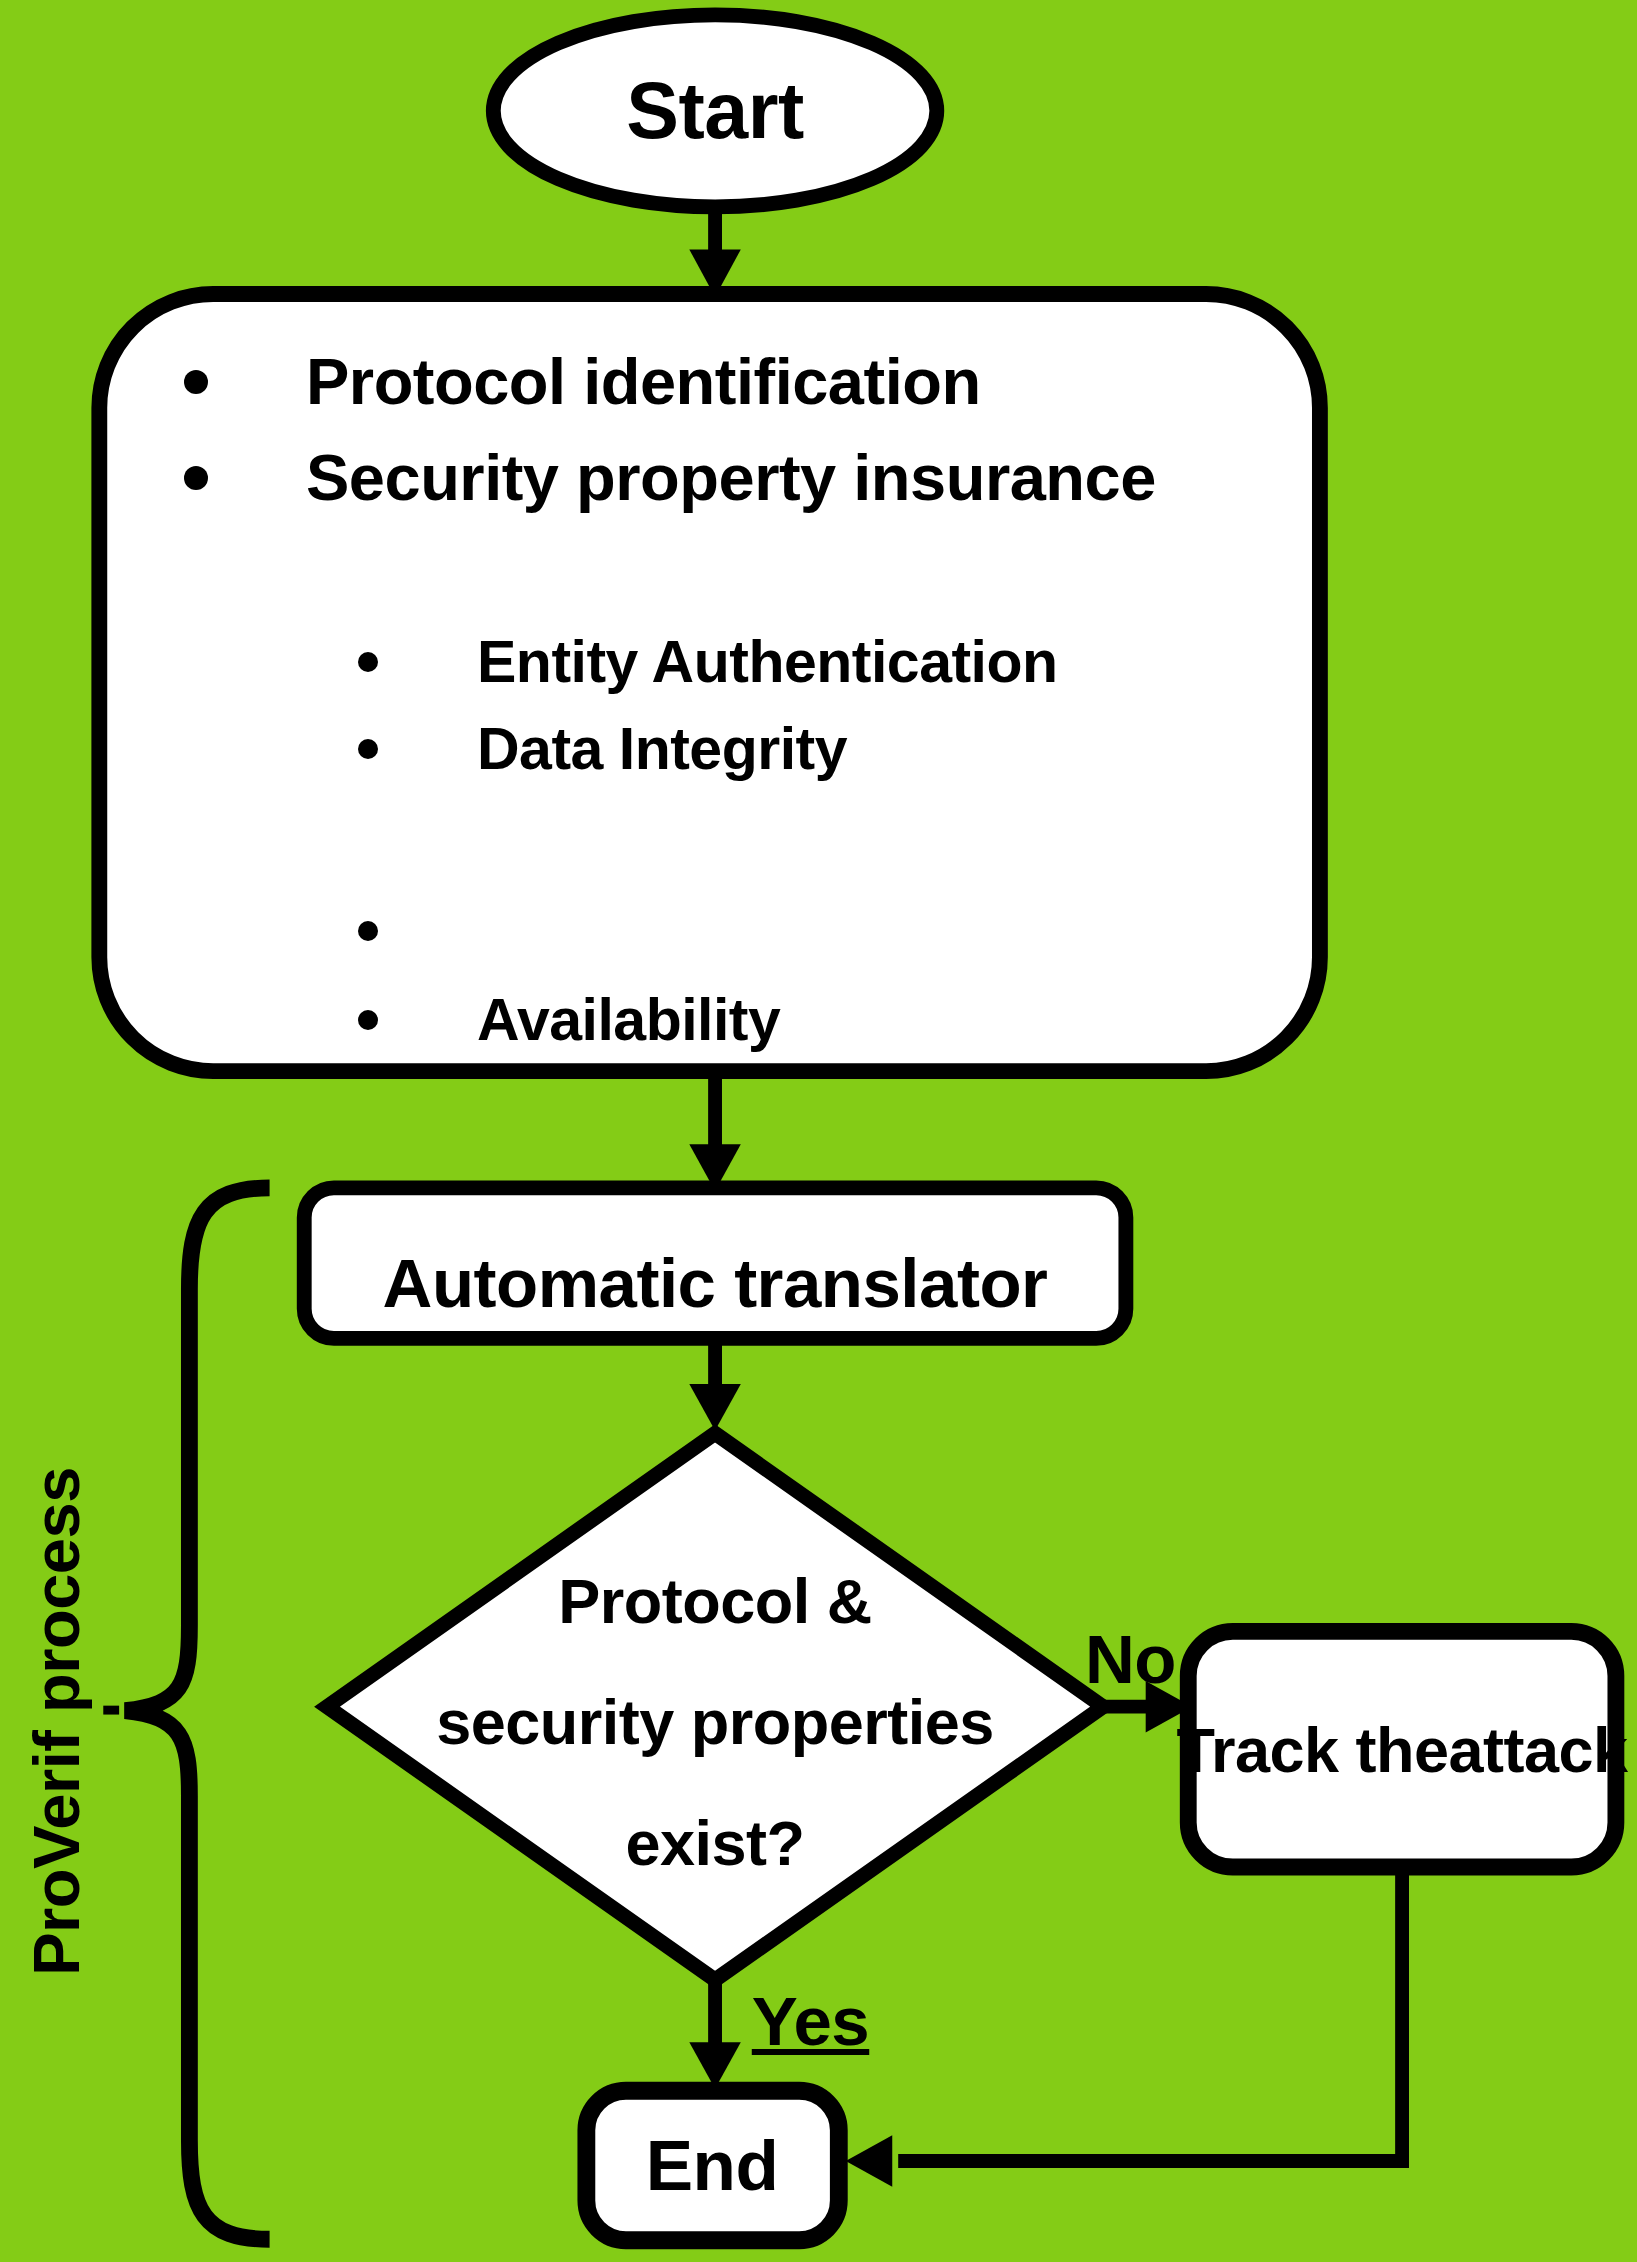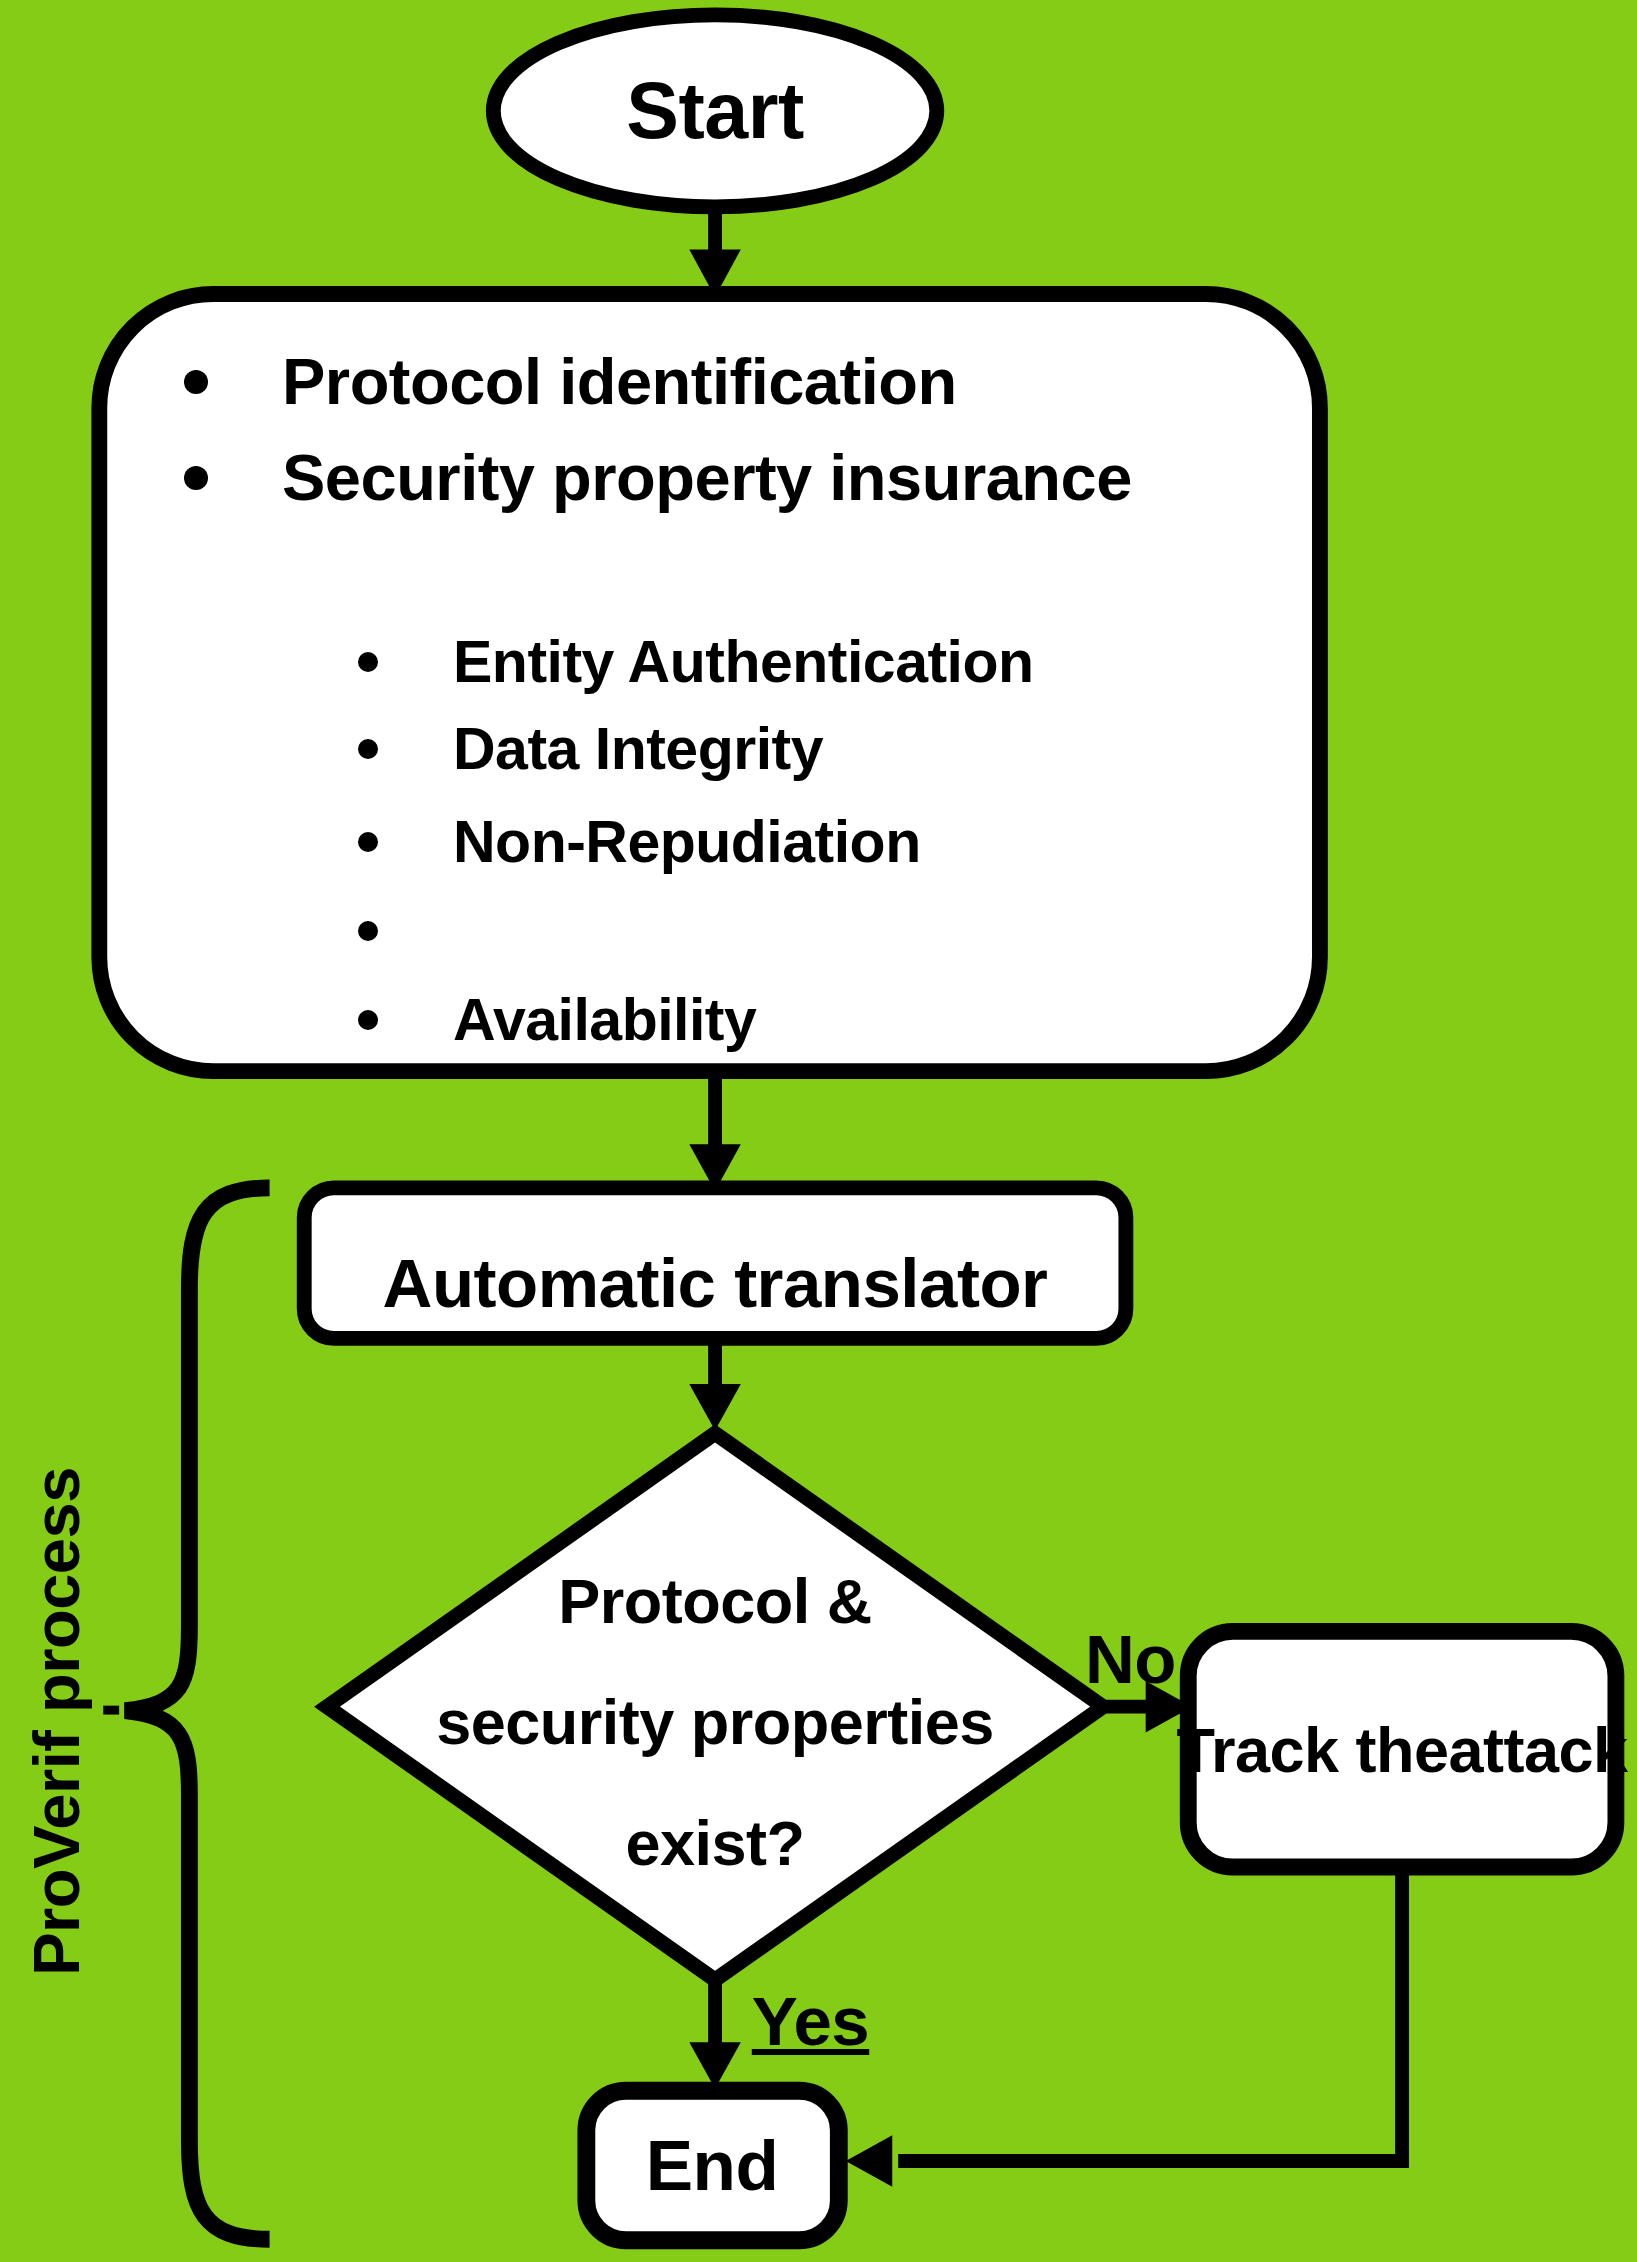--- a/index.html
+++ b/index.html
@@ -34,20 +34,21 @@
   .brace-label  {
     left: -206px; top: 1679px; width: 525px; height: 85px;
     font-size: 65px; transform: rotate(-90deg); transform-origin: center;
     display: flex; align-items: center; justify-content: center;
   }
   .bullet-row {
     position: absolute;
     height: 89px;
     display: flex;
     align-items: center;
+    gap: 24px;
   }
   .bullet-row.l1 { left: 184px; }
   .bullet-row.l2 { left: 358px; }
   .dot {
     display: inline-block;
     background: #000;
     border-radius: 50%;
     flex: 0 0 auto;
   }
   .l1 .dot { width: 24px; height: 24px; }
@@ -127,24 +128,20 @@
     <span class="bullet-text">Security property insurance</span>
   </div>
   <div class="bullet-row l2" style="top:617px">
     <span class="dot"></span>
     <span class="bullet-text">Entity Authentication</span>
   </div>
   <div class="bullet-row l2" style="top:704px">
     <span class="dot"></span>
     <span class="bullet-text">Data Integrity</span>
   </div>
-  <div class="bullet-row l2" style="top:797px">
-    <span class="dot"></span>
-    <span class="bullet-text">Non-Repudiation</span>
-  </div>
   <div class="bullet-row l2" style="top:886px">
     <span class="dot"></span>
   </div>
   <div class="bullet-row l2" style="top:975px">
     <span class="dot"></span>
     <span class="bullet-text">Availability</span>
   </div>
 
   <div class="txt center node-translator">Automatic translator</div>
 

